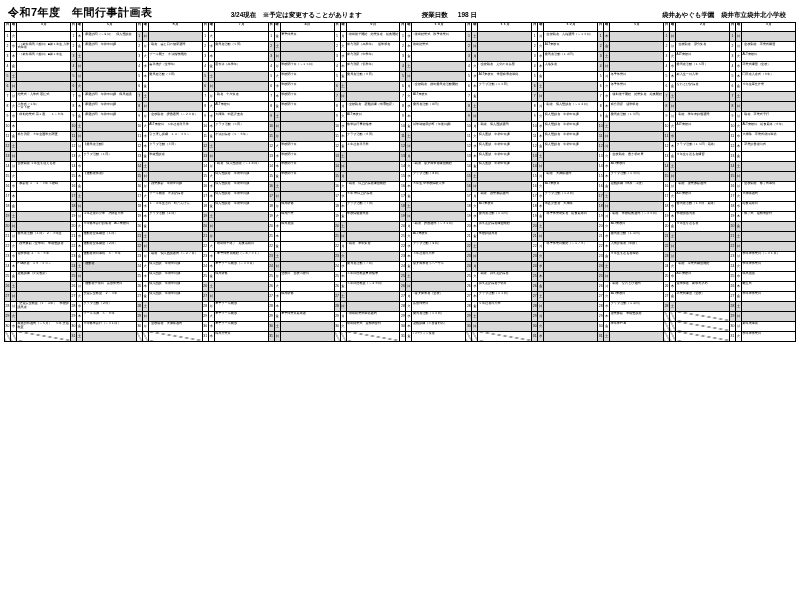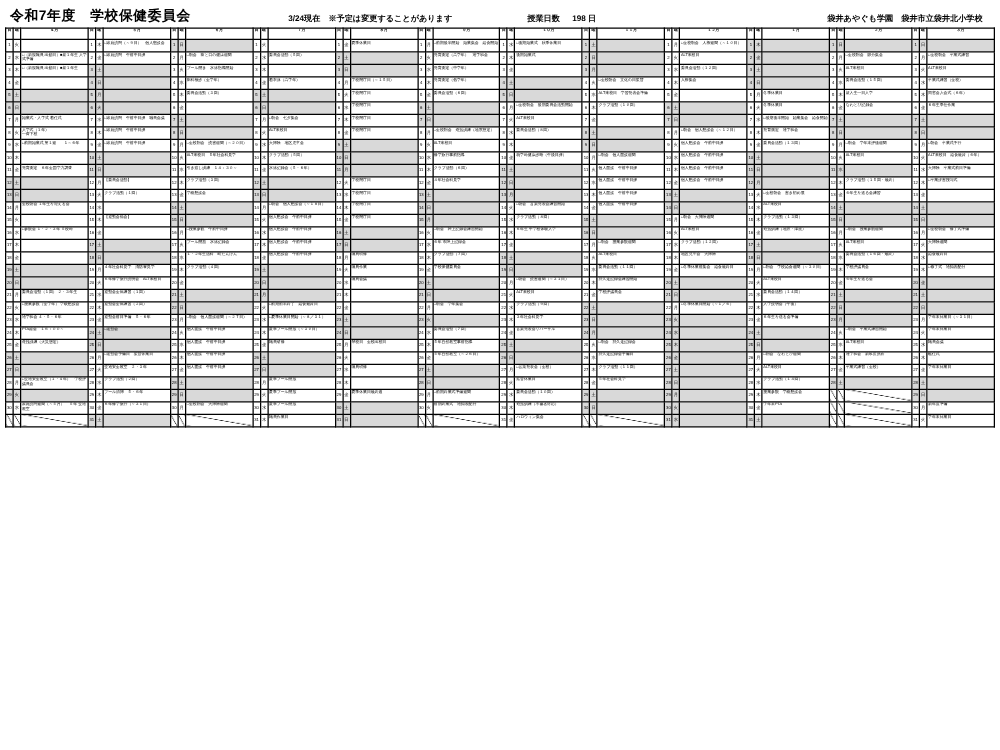--- a/index.html
+++ b/index.html
@@ -113,21 +113,21 @@
         #000 50%, transparent calc(50% + 0.4px), transparent 100%);
   }
   .evtext { display: block; }
 </style>
 </head>
 <body>
 
 <div id="page">
 
   <div class="header">
-    <span class="doc-title">令和7年度　学校保健委員会</span>
+    <span class="doc-title">令和7年度　年間行事計画表</span>
     <span class="header-note">3/24現在　※予定は変更することがあります</span>
     <span class="header-days">授業日数</span>
     <span class="header-days" style="margin-left:10px">198 日</span>
     <span class="header-school">袋井あやぐも学園　袋井市立袋井北小学校</span>
   </div>
 
   <table class="cal">
     <thead>
       <tr>
         <th class="mh-d">日</th>

